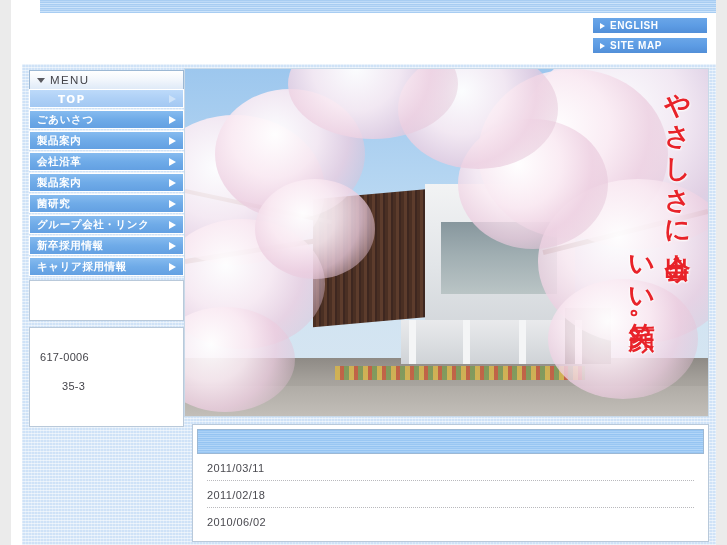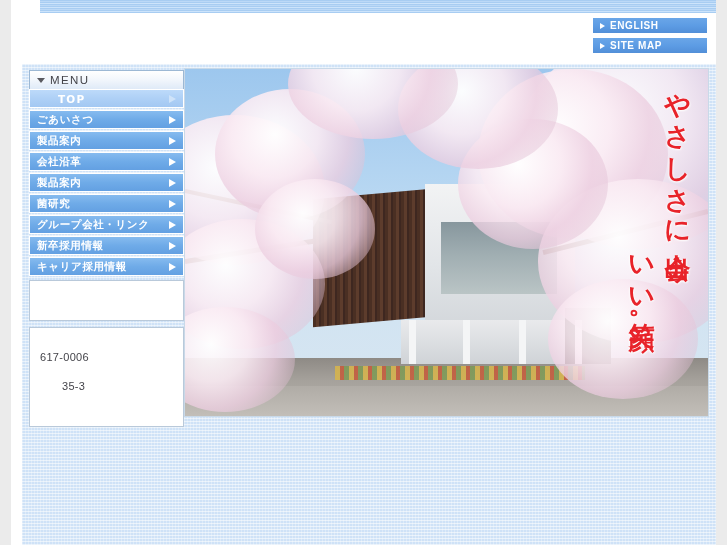--- a/index.html
+++ b/index.html
@@ -499,16 +499,32 @@
         <div class="blossom" style="right:-30px; top:110px; width:200px; height:165px;"></div>
         <div class="blossom" style="right:100px; top:50px;  width:150px; height:130px;"></div>
         <div class="blossom" style="right:150px; top:-20px; width:160px; height:120px;"></div>
         <div class="blossom" style="right:10px;  top:210px; width:150px; height:120px;"></div>
         <div class="blossom" style="right:250px; top:-40px; width:170px; height:110px;"></div>
 
         <div class="tagline l1">やさしさに出会う、</div>
         <div class="tagline l2">いい笑顔。</div>
       </div>
 
+      <div class="news">
+        <div class="news-head"></div>
+        <div class="news-list">
+          <div class="news-row">
+            <div class="news-date">2011/03/11</div>
+            <div class="news-sep"></div>
+          </div>
+          <div class="news-row">
+            <div class="news-date">2011/02/18</div>
+            <div class="news-sep"></div>
+          </div>
+          <div class="news-row">
+            <div class="news-date">2010/06/02</div>
+          </div>
+        </div>
+      </div>
 
     </div>
   </div>
 </div>
 
 </body></html>

